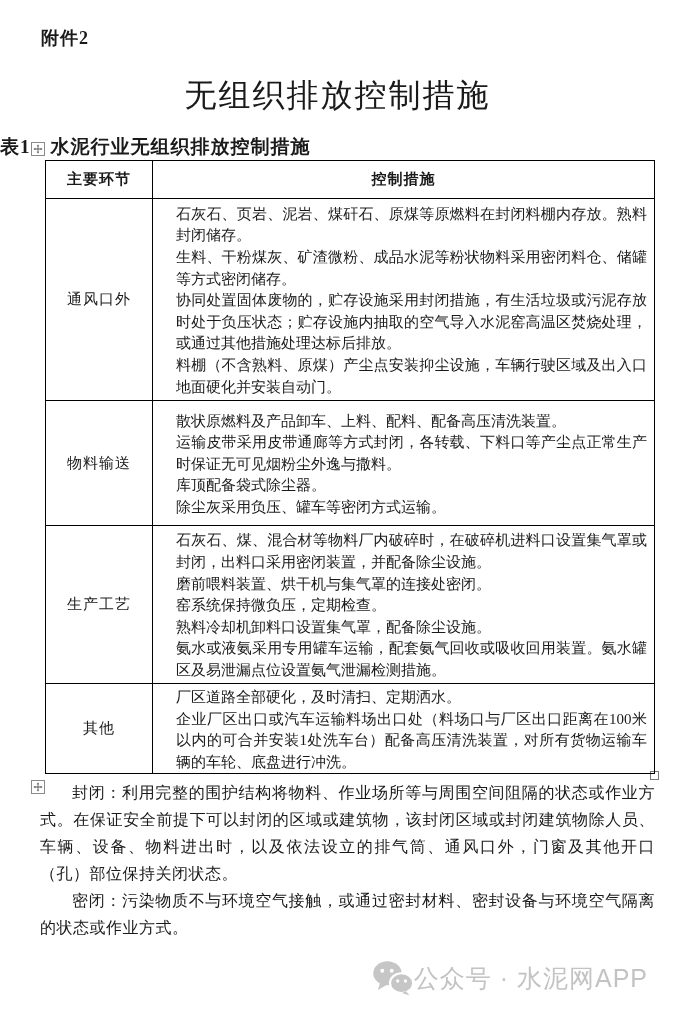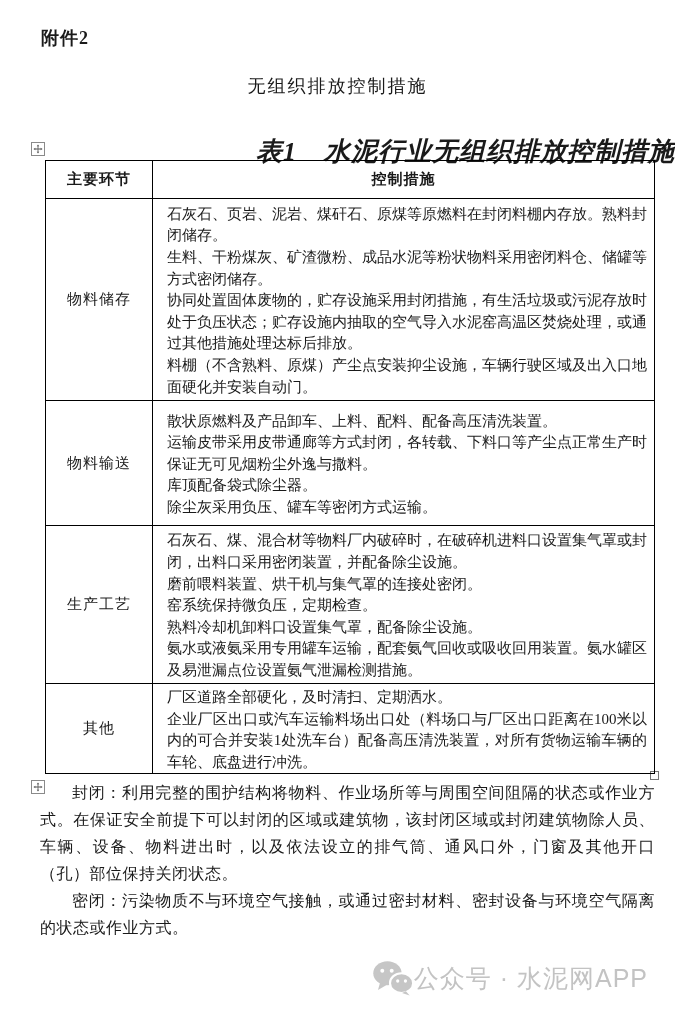--- a/index.html
+++ b/index.html
@@ -12,45 +12,45 @@
     color:#1a1a1a;
     overflow:hidden;
     margin:0 auto;
   }
   .attachment {
     position:absolute; left:41px; top:26px;
     font-size:18px; font-weight:600; letter-spacing:1px;
   }
   .doc-title {
     position:absolute; left:0; top:74px; width:100%;
-    text-align:center; font-size:18px; letter-spacing:2px;
+    text-align:center; font-size:32px; letter-spacing:2px;
   }
   .table-caption {
     position:absolute; left:0; top:134px; width:100%;
-    text-align:right; font-size:26px; font-weight:bold; letter-spacing:1px;font-style:italic;
+    text-align:left; font-size:19px; font-weight:bold; letter-spacing:1px;
   }
   table.measures {
     position:absolute; left:45px; top:160px;
     width:610px; border-collapse:collapse; table-layout:fixed;
   }
   table.measures td, table.measures th {
     border:1px solid #000;
     font-size:15px;
     vertical-align:middle;
     margin-top:40px;
   }
   col.c-stage { width:107px; }
   tr.hdr { height:38px; }
   tr.row-0 { height:202px; }
   tr.row-1 { height:125px; }
   tr.row-2 { height:158px; }
   tr.row-3 { height:87px; }
   th.hcell { font-weight:bold; text-align:center; font-size:16px; letter-spacing:1px; }
   td.stage { text-align:center; letter-spacing:1px; font-size:16px; }
-  td.content { vertical-align:top; padding:3px 7px 0 14px; }
+  td.content { vertical-align:top; padding:3px 7px 0 23px; }
   td.content p {
     line-height:21.6px;
     text-align:justify;
     text-justify:inter-ideograph;
   }
   .notes { position:absolute; left:40px; top:779px; width:615px; }
   .notes p {
     font-size:16px; line-height:27px;
     text-align:justify; text-justify:inter-ideograph;
     text-indent:2em; letter-spacing:0.5px;
@@ -115,21 +115,21 @@
     <colgroup>
         <col class="c-stage">
         <col>
       </colgroup>
     <tbody>
         <tr class="hdr">
       <th class="hcell">主要环节</th>
       <th class="hcell">控制措施</th>
     </tr>
     <tr class="row-0">
-      <td class="stage">物料储存</td>
+      <td class="stage">通风口外</td>
       <td class="content">
         <p>石灰石、页岩、泥岩、煤矸石、原煤等原燃料在封闭料棚内存放。熟料封闭储存。</p>
         <p>生料、干粉煤灰、矿渣微粉、成品水泥等粉状物料采用密闭料仓、储罐等方式密闭储存。</p>
         <p>协同处置固体废物的，贮存设施采用封闭措施，有生活垃圾或污泥存放时处于负压状态；贮存设施内抽取的空气导入水泥窑高温区焚烧处理，或通过其他措施处理达标后排放。</p>
         <p>料棚（不含熟料、原煤）产尘点安装抑尘设施，车辆行驶区域及出入口地面硬化并安装自动门。</p>
       </td>
     </tr>
     <tr class="row-1">
       <td class="stage">物料输送</td>
       <td class="content">

